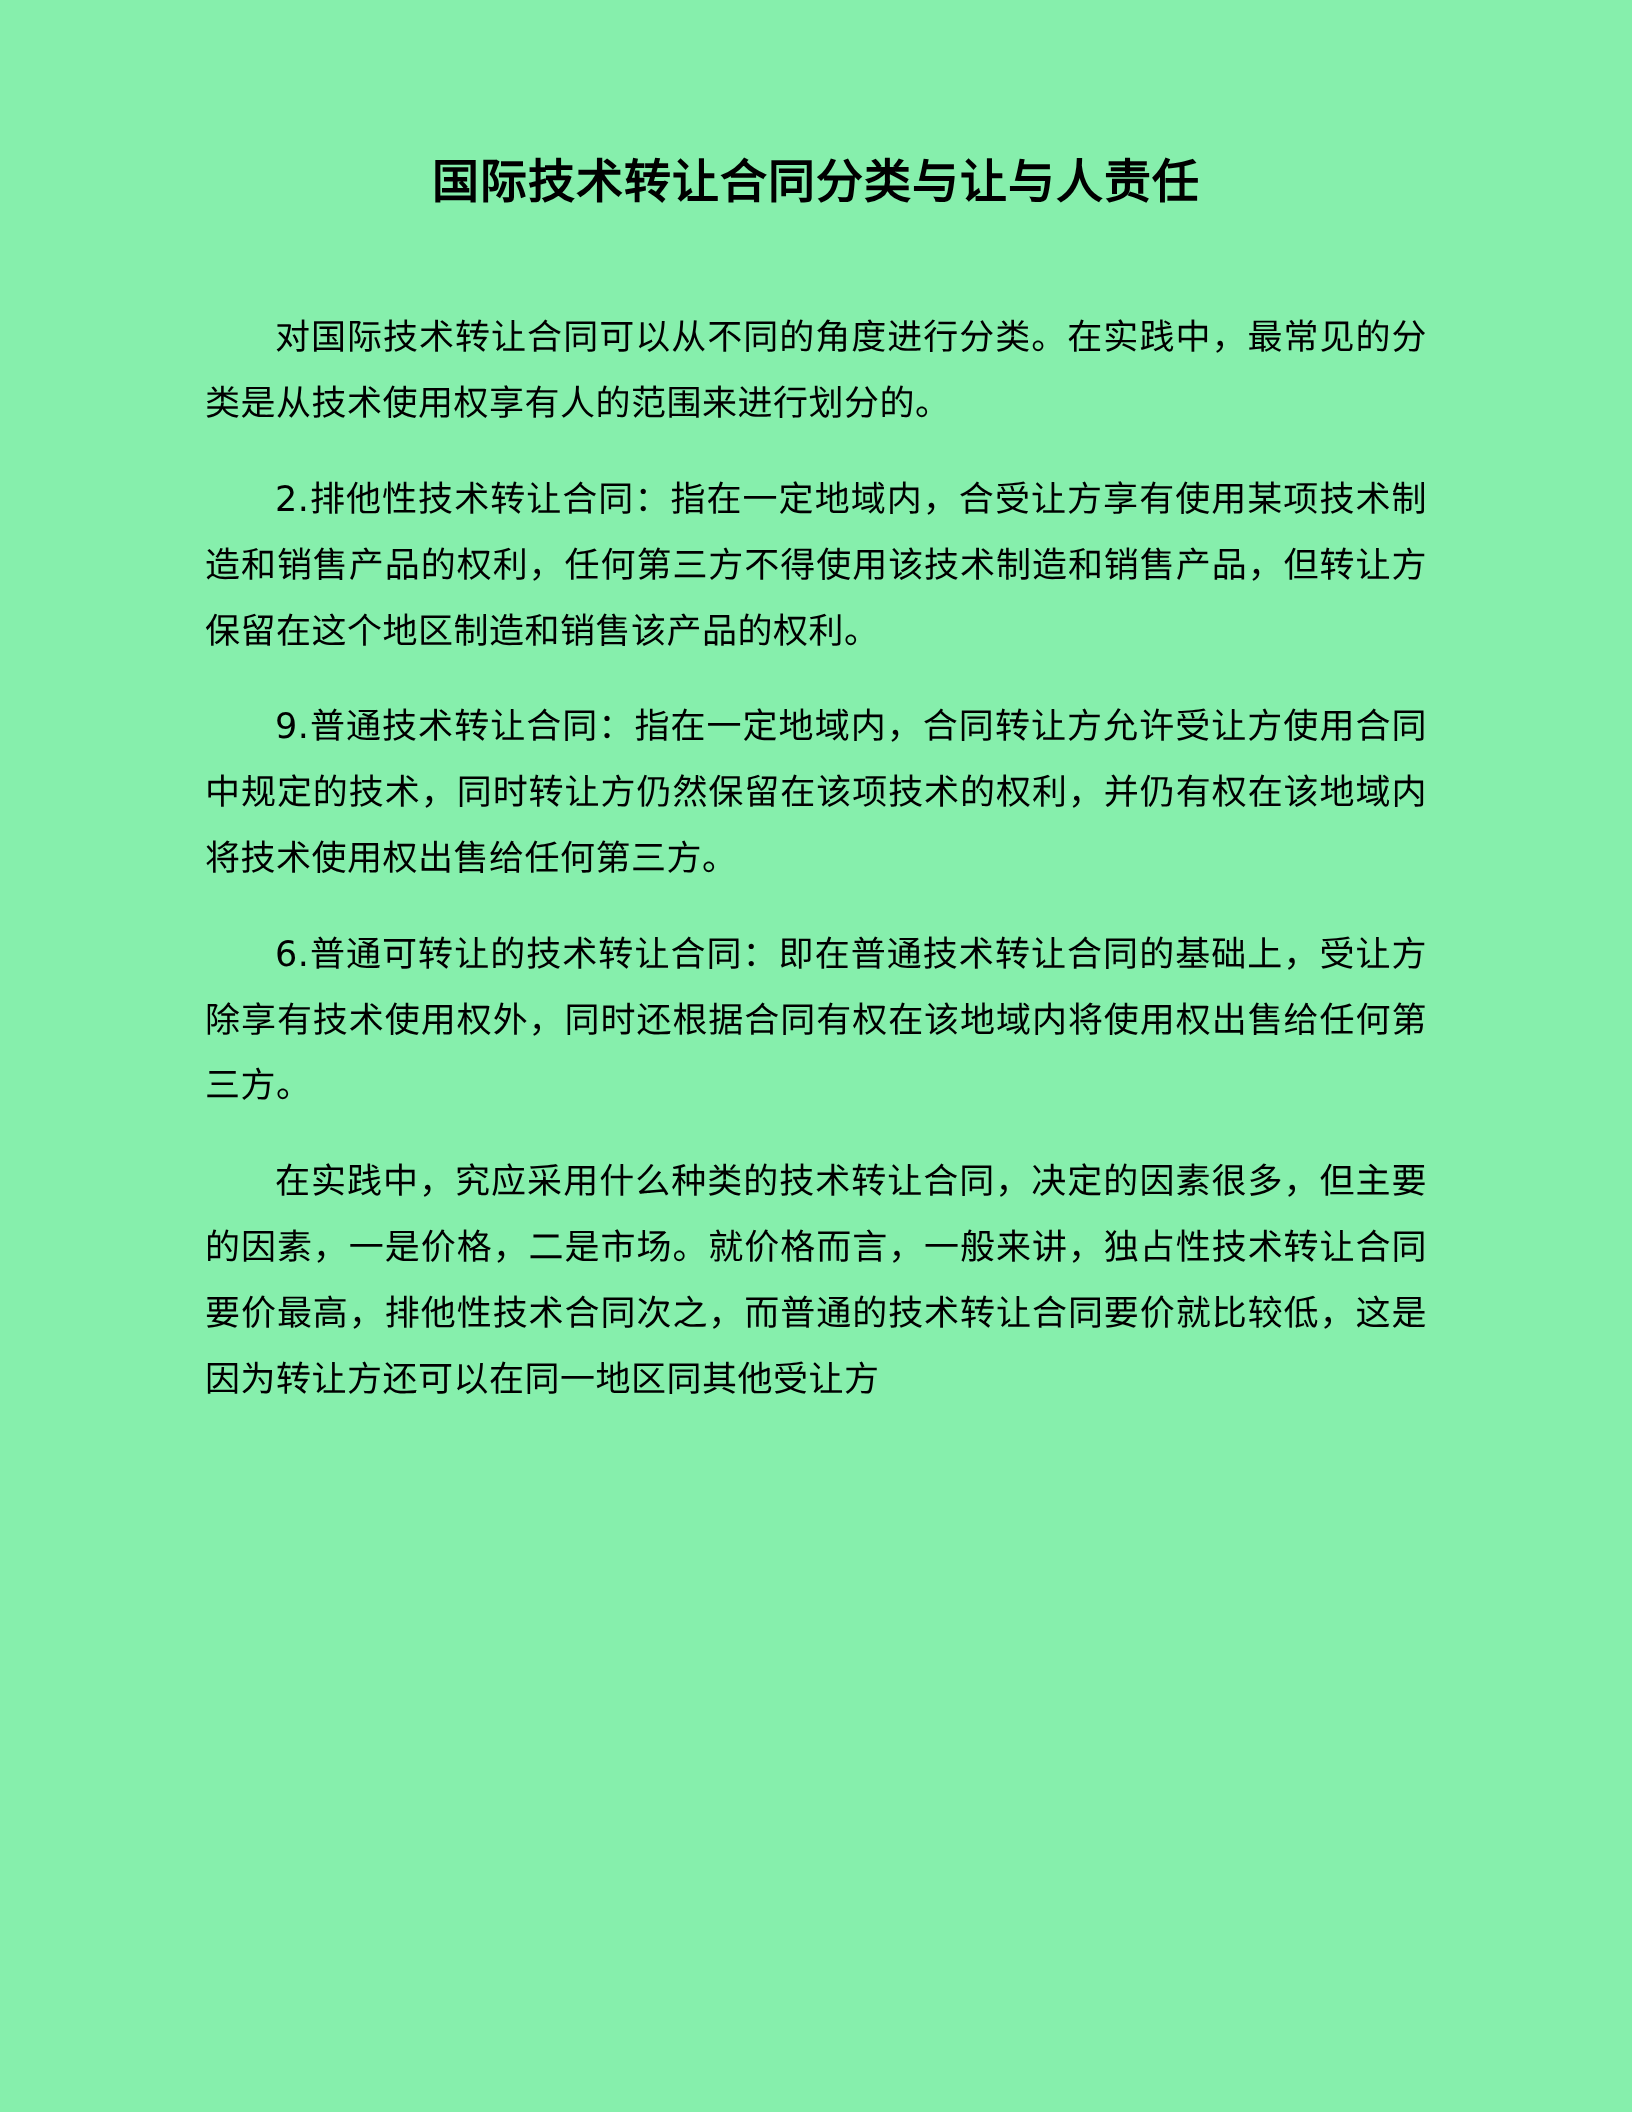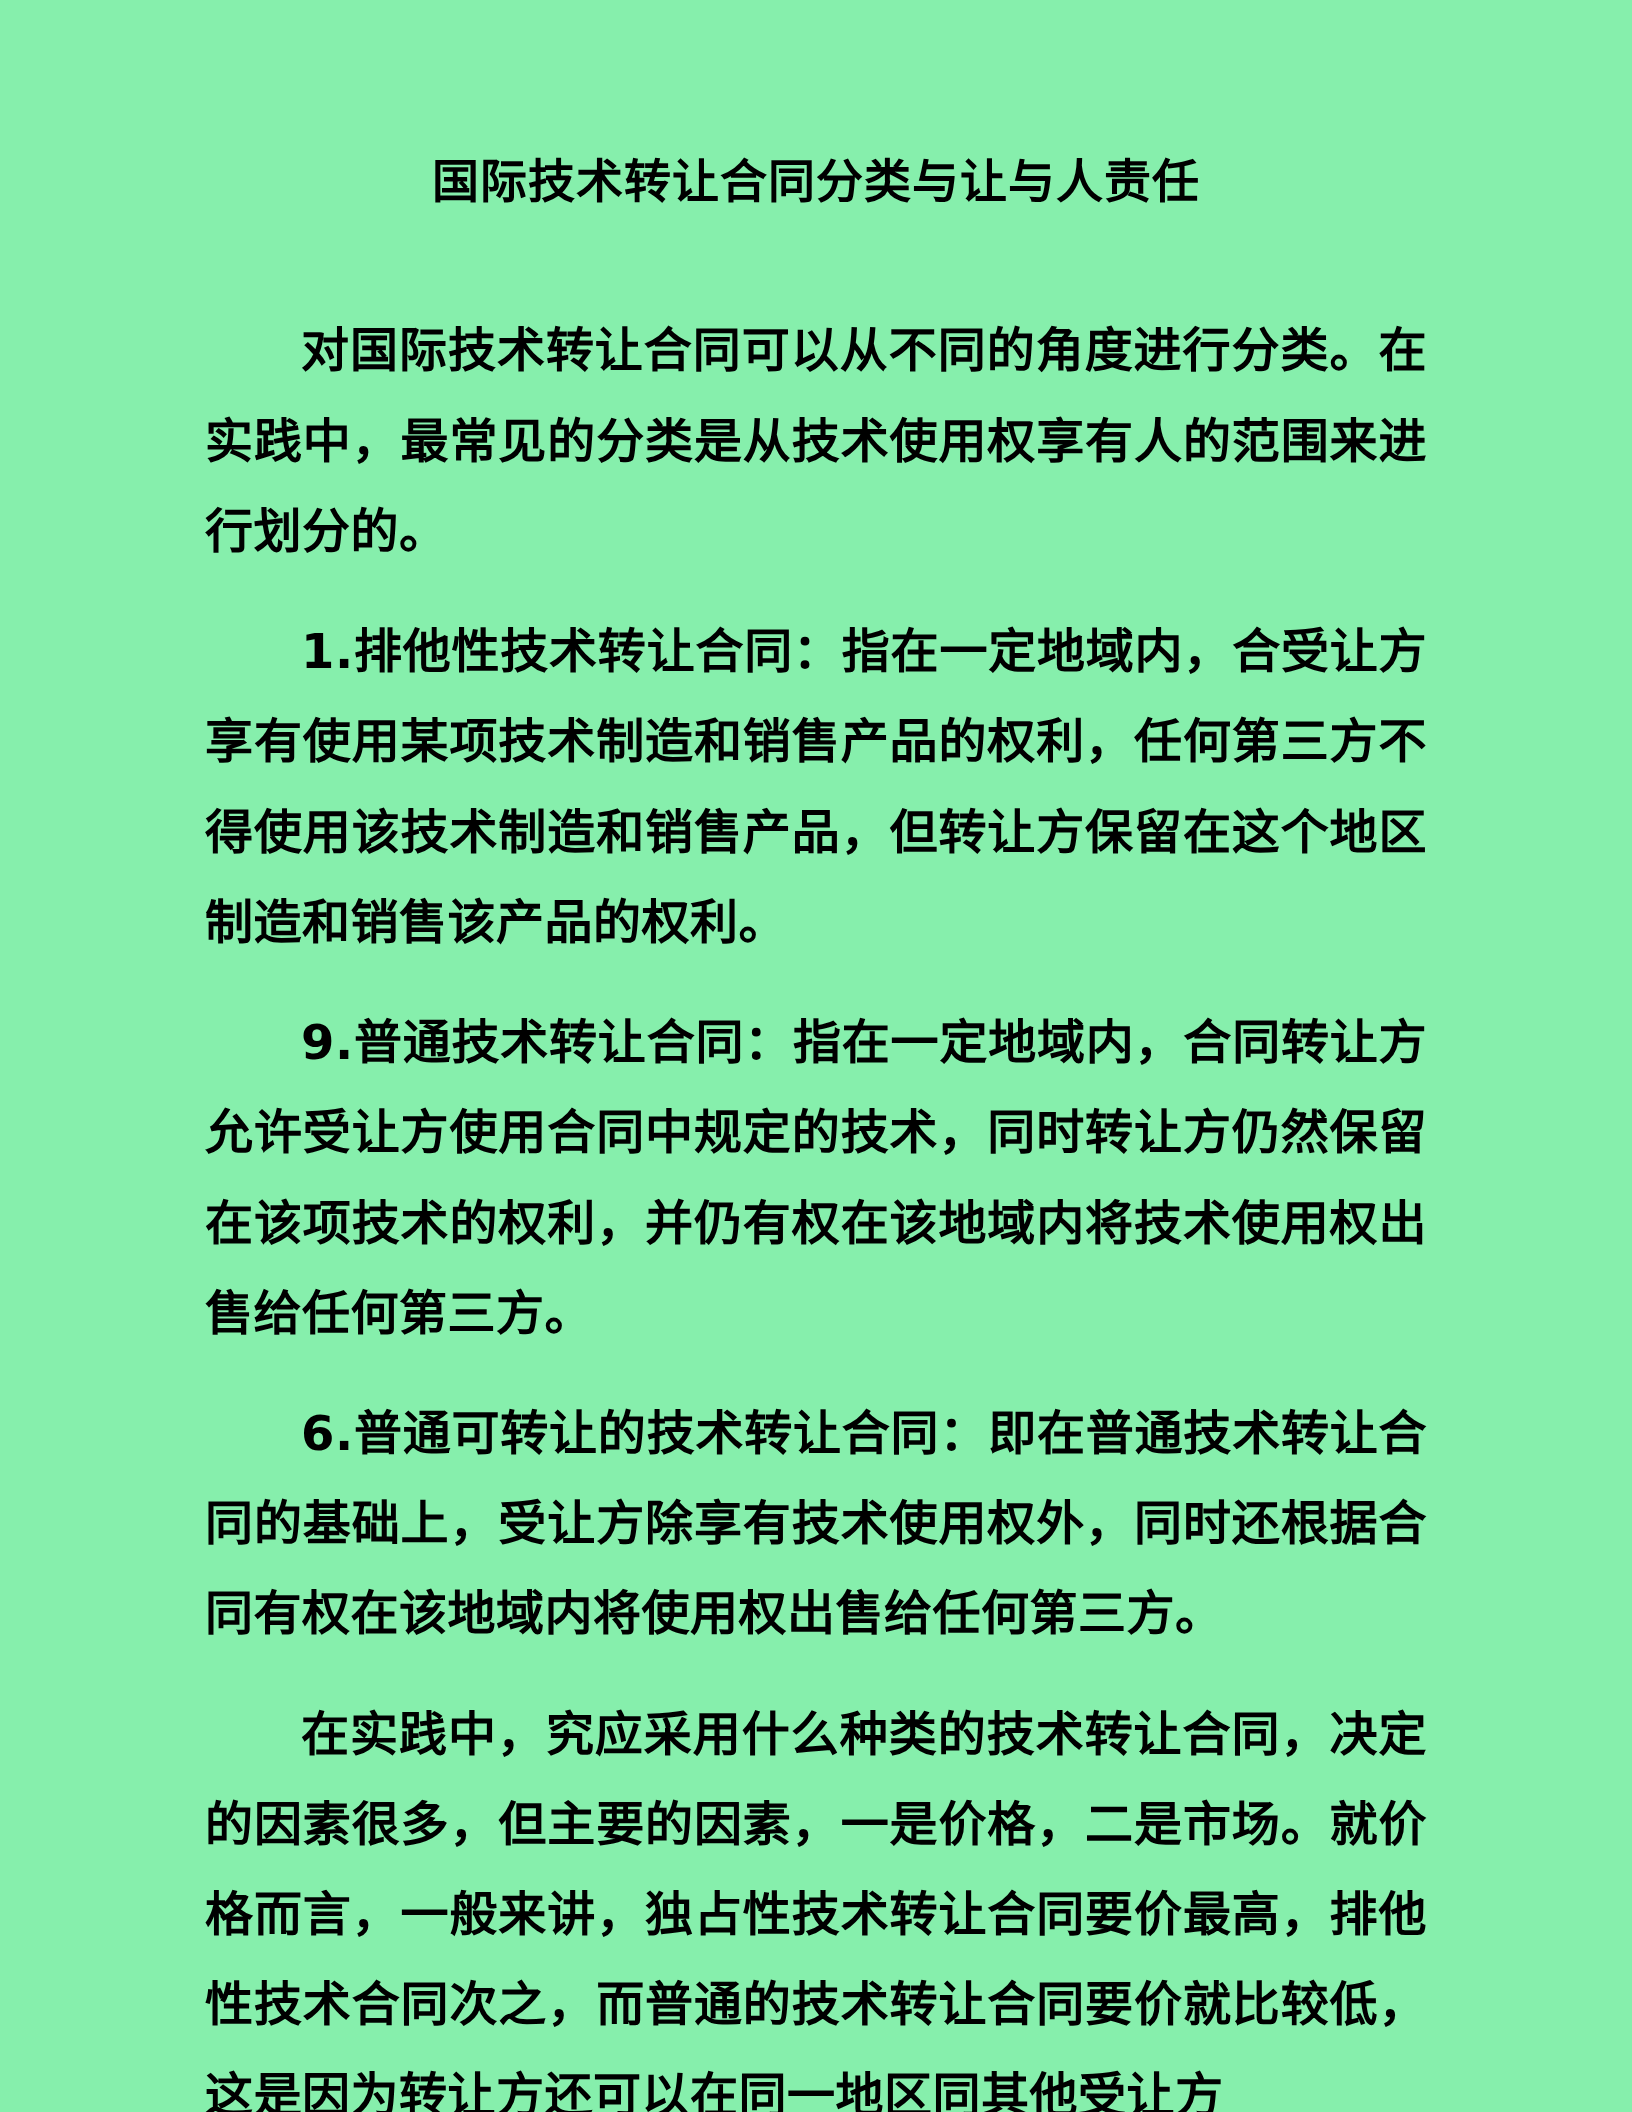--- a/index.html
+++ b/index.html
@@ -23,22 +23,22 @@
   }
   .doc-title {
     font-size: 47px;
     font-weight: 700;
     text-align: center;
     letter-spacing: 1px;
     line-height: 1.35;
     margin: 0 0 92px 0;
   }
   .para {
-    font-size: 48px;
-    font-weight: 700;
+    font-size: 35px;
+    font-weight: 400;
     line-height: 1.88;
     text-align: justify;
     text-justify: inter-ideograph;
     margin: 0 0 30px 0;
     text-indent: 2em;
     letter-spacing: 0.5px;
   }
   .para:last-child {
     margin-bottom: 0;
   }
@@ -46,21 +46,21 @@
 </head>
 <body>
 
 <div class="page">
 
   <h1 class="doc-title">国际技术转让合同分类与让与人责任</h1>
 
   <p class="para">对国际技术转让合同可以从不同的角度进行分类。在实践中，最常见的分类是从技术使用权享有人的范围来进行划分的。</p>
 
 
-  <p class="para">1.排他性技术转让合同：指在一定地域内，合受让方享有使用某项技术制造和销售产品的权利，任何第三方不得使用该技术制造和销售产品，但转让方保留在这个地区制造和销售该产品的权利。</p>
+  <p class="para">2.排他性技术转让合同：指在一定地域内，合受让方享有使用某项技术制造和销售产品的权利，任何第三方不得使用该技术制造和销售产品，但转让方保留在这个地区制造和销售该产品的权利。</p>
 
   <p class="para">9.普通技术转让合同：指在一定地域内，合同转让方允许受让方使用合同中规定的技术，同时转让方仍然保留在该项技术的权利，并仍有权在该地域内将技术使用权出售给任何第三方。</p>
 
   <p class="para">6.普通可转让的技术转让合同：即在普通技术转让合同的基础上，受让方除享有技术使用权外，同时还根据合同有权在该地域内将使用权出售给任何第三方。</p>
 
   <p class="para">在实践中，究应采用什么种类的技术转让合同，决定的因素很多，但主要的因素，一是价格，二是市场。就价格而言，一般来讲，独占性技术转让合同要价最高，排他性技术合同次之，而普通的技术转让合同要价就比较低，这是因为转让方还可以在同一地区同其他受让方</p>
 
 </div>
 
 </body></html>

